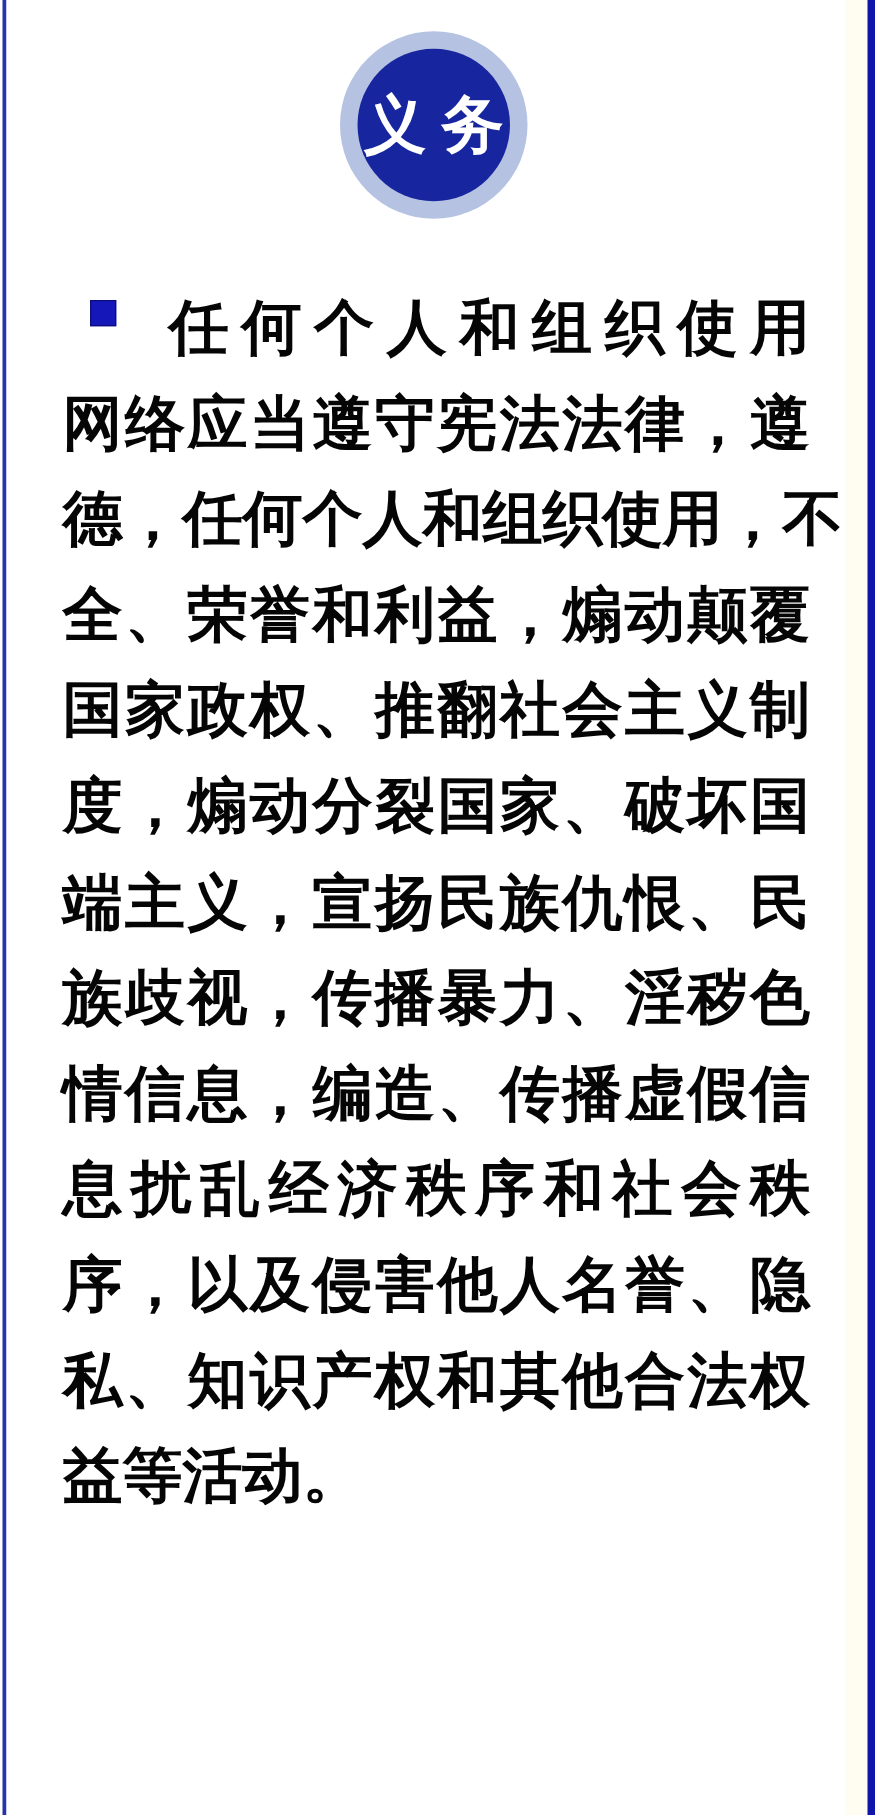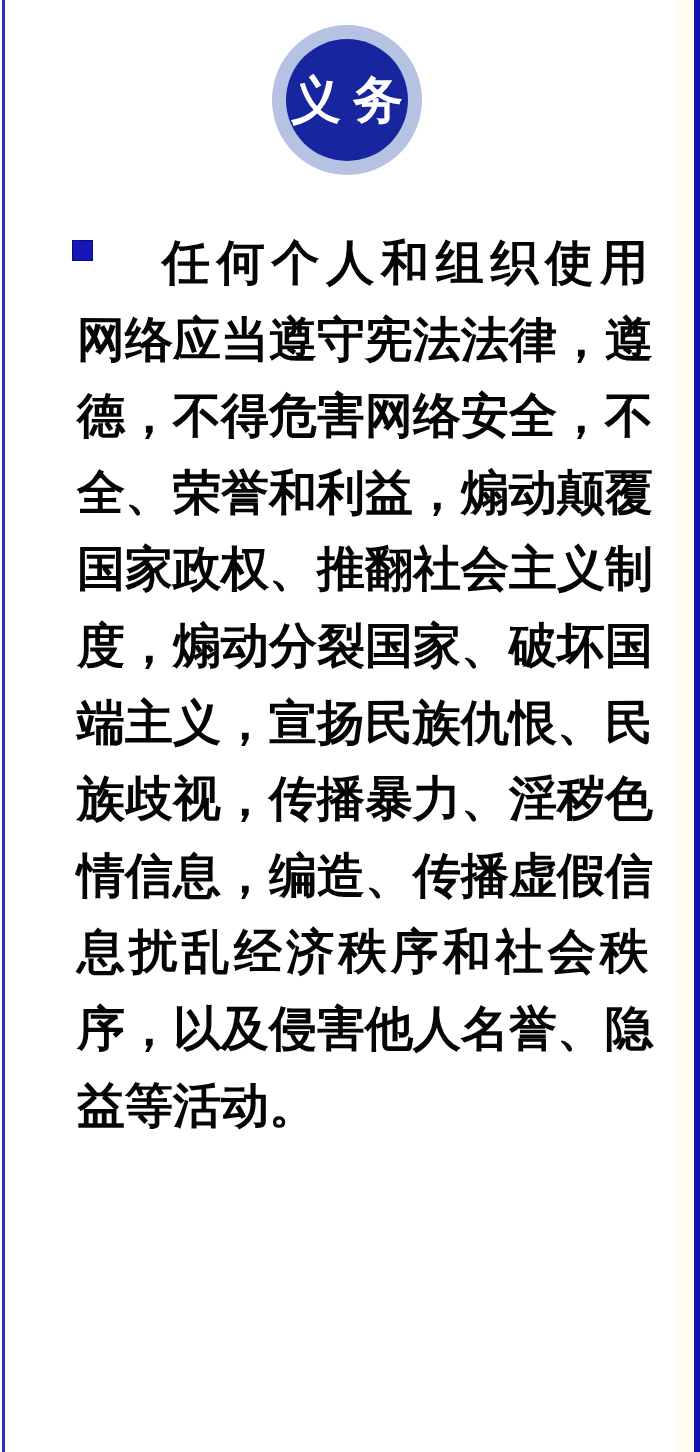--- a/index.html
+++ b/index.html
@@ -88,21 +88,20 @@
     font-size: 48px;
   }
   .pline {
     height: 76.6px;
     line-height: 76.6px;
     text-align: justify;
     text-align-last: justify;
     text-justify: inter-character;
     white-space: nowrap;
     overflow: visible;
-    margin-left: 27px;
   }
   .pline.first {
     padding-left: 85px;
   }
   .pline.last {
     text-align: right;
     text-align-last: left;
   }
 </style>
 </head>
@@ -117,24 +116,25 @@
     <div class="badge-inner">
       <span class="badge-label">义务</span>
     </div>
   </div>
 
   <div class="bullet"></div>
 
   <div class="para">
     <div class="pline first">任何个人和组织使用</div>
     <div class="pline">网络应当遵守宪法法律，遵</div>
-    <div class="pline">德，不得危害网络安全，不</div>
+    <div class="pline">德，任何个人和组织使用，不</div>
     <div class="pline">全、荣誉和利益，煽动颠覆</div>
     <div class="pline">国家政权、推翻社会主义制</div>
     <div class="pline">度，煽动分裂国家、破坏国</div>
     <div class="pline">端主义，宣扬民族仇恨、民</div>
     <div class="pline">族歧视，传播暴力、淫秽色</div>
     <div class="pline">情信息，编造、传播虚假信</div>
     <div class="pline">息扰乱经济秩序和社会秩</div>
     <div class="pline">序，以及侵害他人名誉、隐</div>
+    <div class="pline">私、知识产权和其他合法权</div>
     <div class="pline last">益等活动。</div>
   </div>
 </div>
 
 </body></html>

